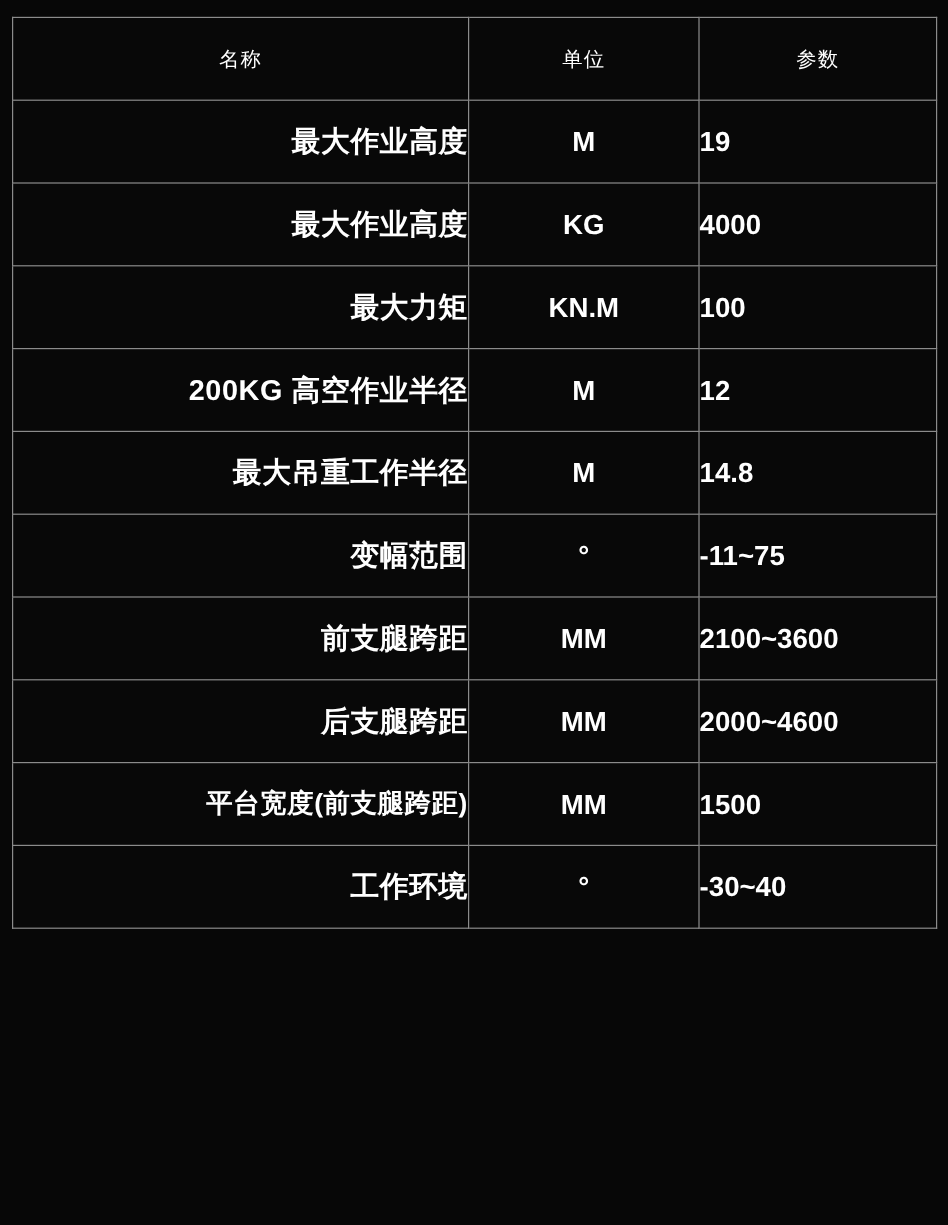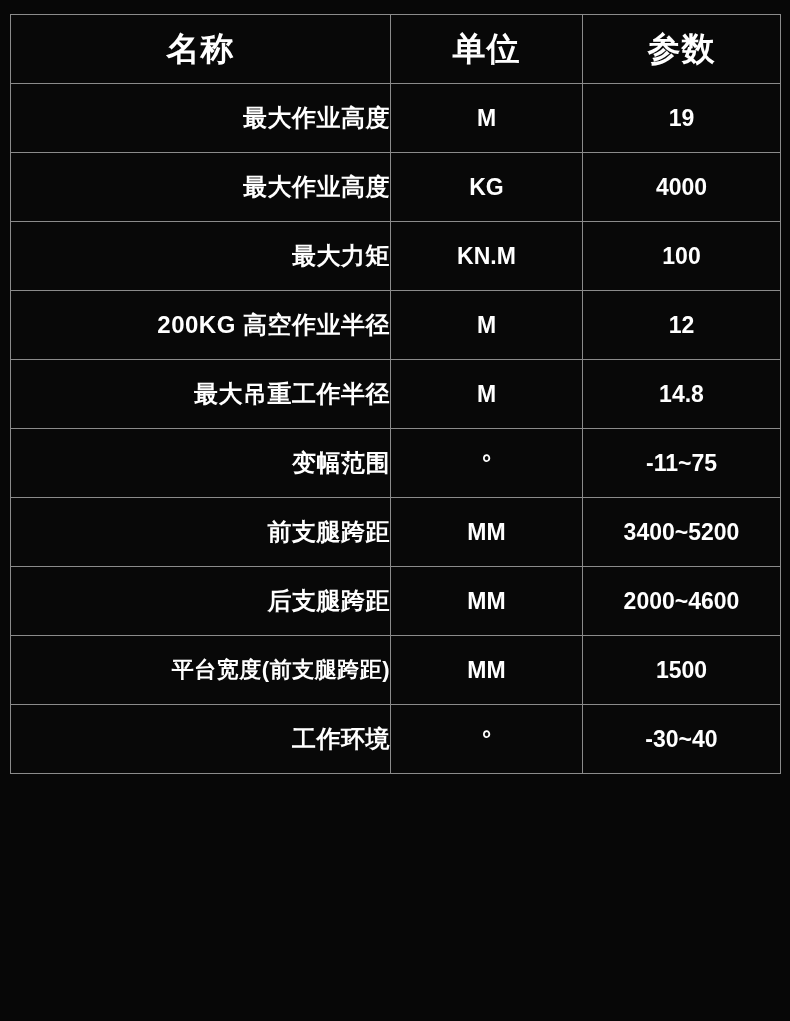--- a/index.html
+++ b/index.html
@@ -36,43 +36,42 @@
   table.spec th, table.spec td {
     border: 1px solid #8b8b8b;
     color: #ffffff;
     background: transparent;
     padding: 0;
     vertical-align: middle;
   }
   
   tr.header-row th {
     height: 68px;
-    font-size: 33px;
-    font-weight: bold;
+    font-size: 17px;
+    font-weight: normal;
     text-align: center;
     letter-spacing: 1px;
   }
   tr.header-row th.th-name { text-align: center; }
 
   
   tbody tr { height: 69px; }
   td.cell-name {
     text-align: right;
     padding-left: 22px;
     font-size: 24px;
     font-weight: bold;
     letter-spacing: 0.5px;
   }
   td.cell-unit {
     text-align: center;
     font-size: 23px;
     font-weight: bold;
   }
   td.cell-value {
-    text-align: center;
     font-size: 23px;
     font-weight: bold;
   }
   td.cell-name.small {
     font-size: 22px;
   }
   .bottom-gap {
     height: 10px;
   }
 </style>
@@ -120,21 +119,21 @@
         <td class="cell-value">14.8</td>
       </tr>
       <tr>
         <td class="cell-name">变幅范围</td>
         <td class="cell-unit">°</td>
         <td class="cell-value">-11~75</td>
       </tr>
       <tr>
         <td class="cell-name">前支腿跨距</td>
         <td class="cell-unit">MM</td>
-        <td class="cell-value">3400~5200</td>
+        <td class="cell-value">2100~3600</td>
       </tr>
       <tr>
         <td class="cell-name">后支腿跨距</td>
         <td class="cell-unit">MM</td>
         <td class="cell-value">2000~4600</td>
       </tr>
       <tr>
         <td class="cell-name small">平台宽度(前支腿跨距)</td>
         <td class="cell-unit">MM</td>
         <td class="cell-value">1500</td>

